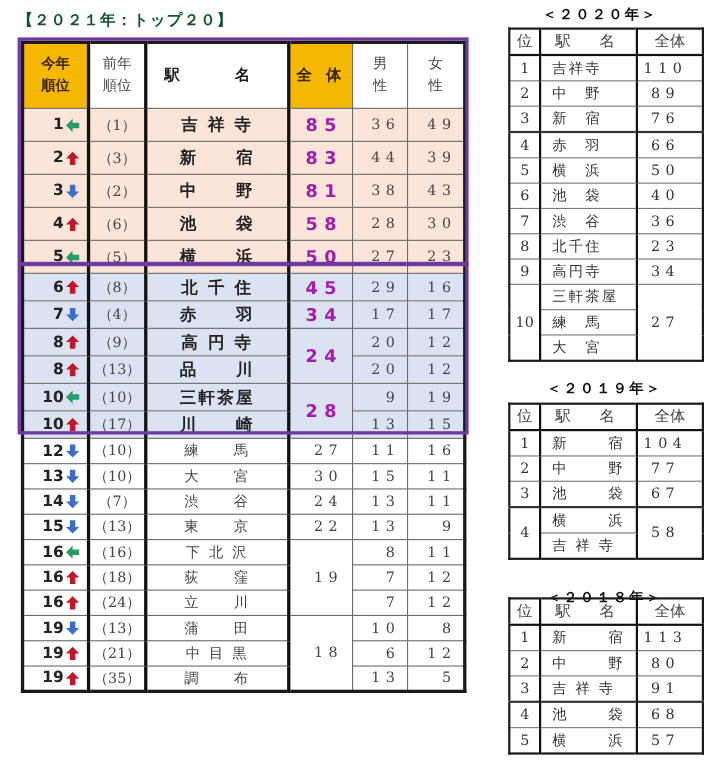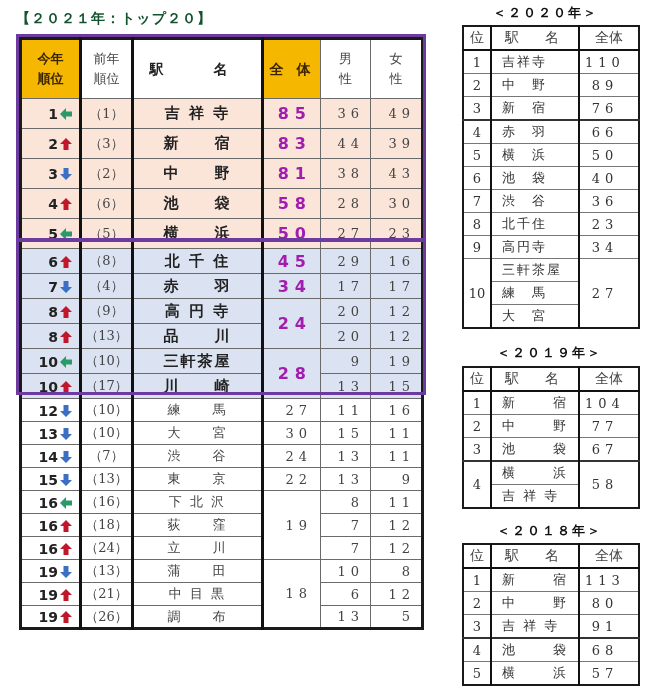--- a/index.html
+++ b/index.html
@@ -294,21 +294,21 @@
             </svg></span></td>
         <td class="prev thickR">（21）</td>
         <td class="name-reg thickR">中 目 黒</td>
         <td class="gender">6</td>
         <td class="gender">12</td>
       </tr>
       <tr>
         <td class="rank thickR"><span class="num">19</span><span class="arrow"><svg viewBox="0 0 14 14" width="14" height="14">
               <polygon points="7,1 13,7 9.5,7 9.5,13 4.5,13 4.5,7 1,7" fill="#c0182a"></polygon>
             </svg></span></td>
-        <td class="prev thickR">（26）</td>
+        <td class="prev thickR">（35）</td>
         <td class="name-reg thickR">調　　布</td>
         <td class="gender">13</td>
         <td class="gender">5</td>
       </tr>
     </tbody>
 </table>
 
 <div class="pframe" style="left:16px; top:34px; width:410px; height:207px;"></div>
 <div class="pframe" style="left:16px; top:239px; width:410px; height:156px;"></div>
 
@@ -436,21 +436,21 @@
           </div>
         </td>
         <td class="tt" rowspan="2">58</td>
       </tr>
       <tr class="r">
         <td class="nm sep-r">吉 祥 寺</td>
       </tr>
     </tbody>
 </table>
 
-<div class="sub-title" style="left:497px; top:522px;">＜２０１８年＞</div>
+<div class="sub-title" style="left:497px; top:534px;">＜２０１８年＞</div>
 <table class="small" style="top:543px;">
   <colgroup>
       <col class="s1">
       <col class="s2">
       <col class="s3">
     </colgroup>
   <tbody id="t2018">
       <tr class="hd">
     <td class="sep-r">位</td>
     <td class="sep-r" style="letter-spacing:6px">駅　名</td>

